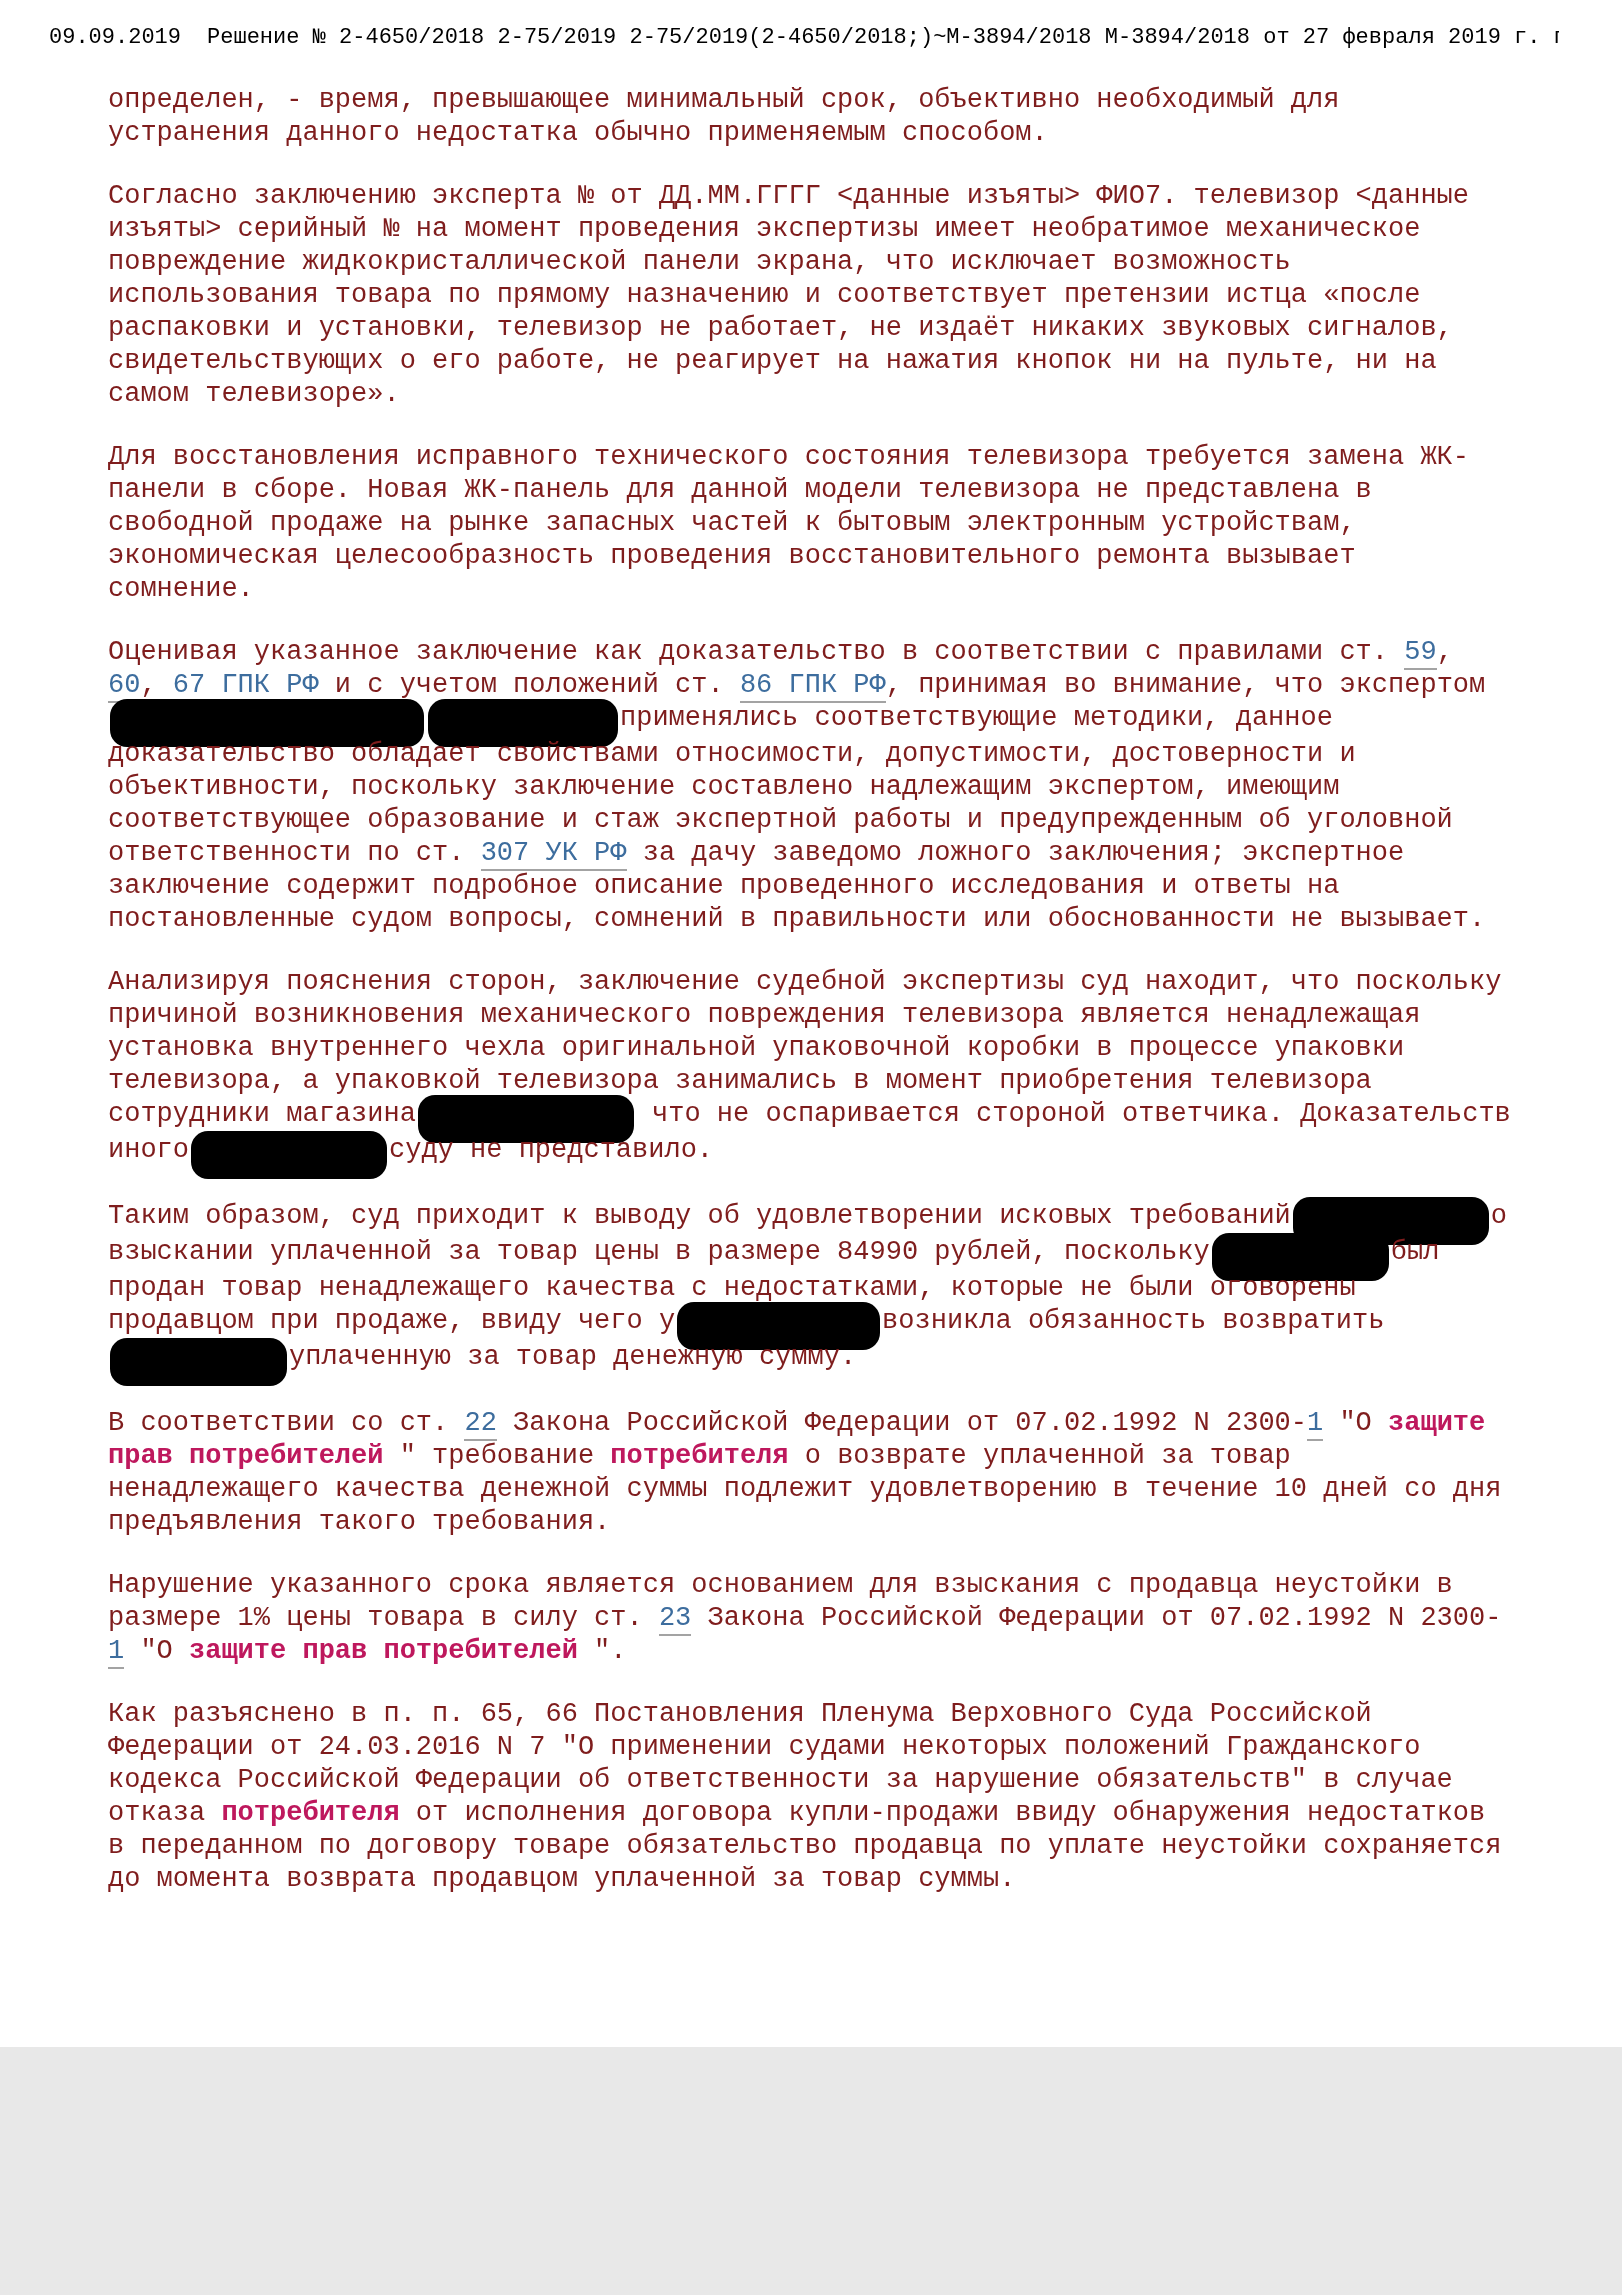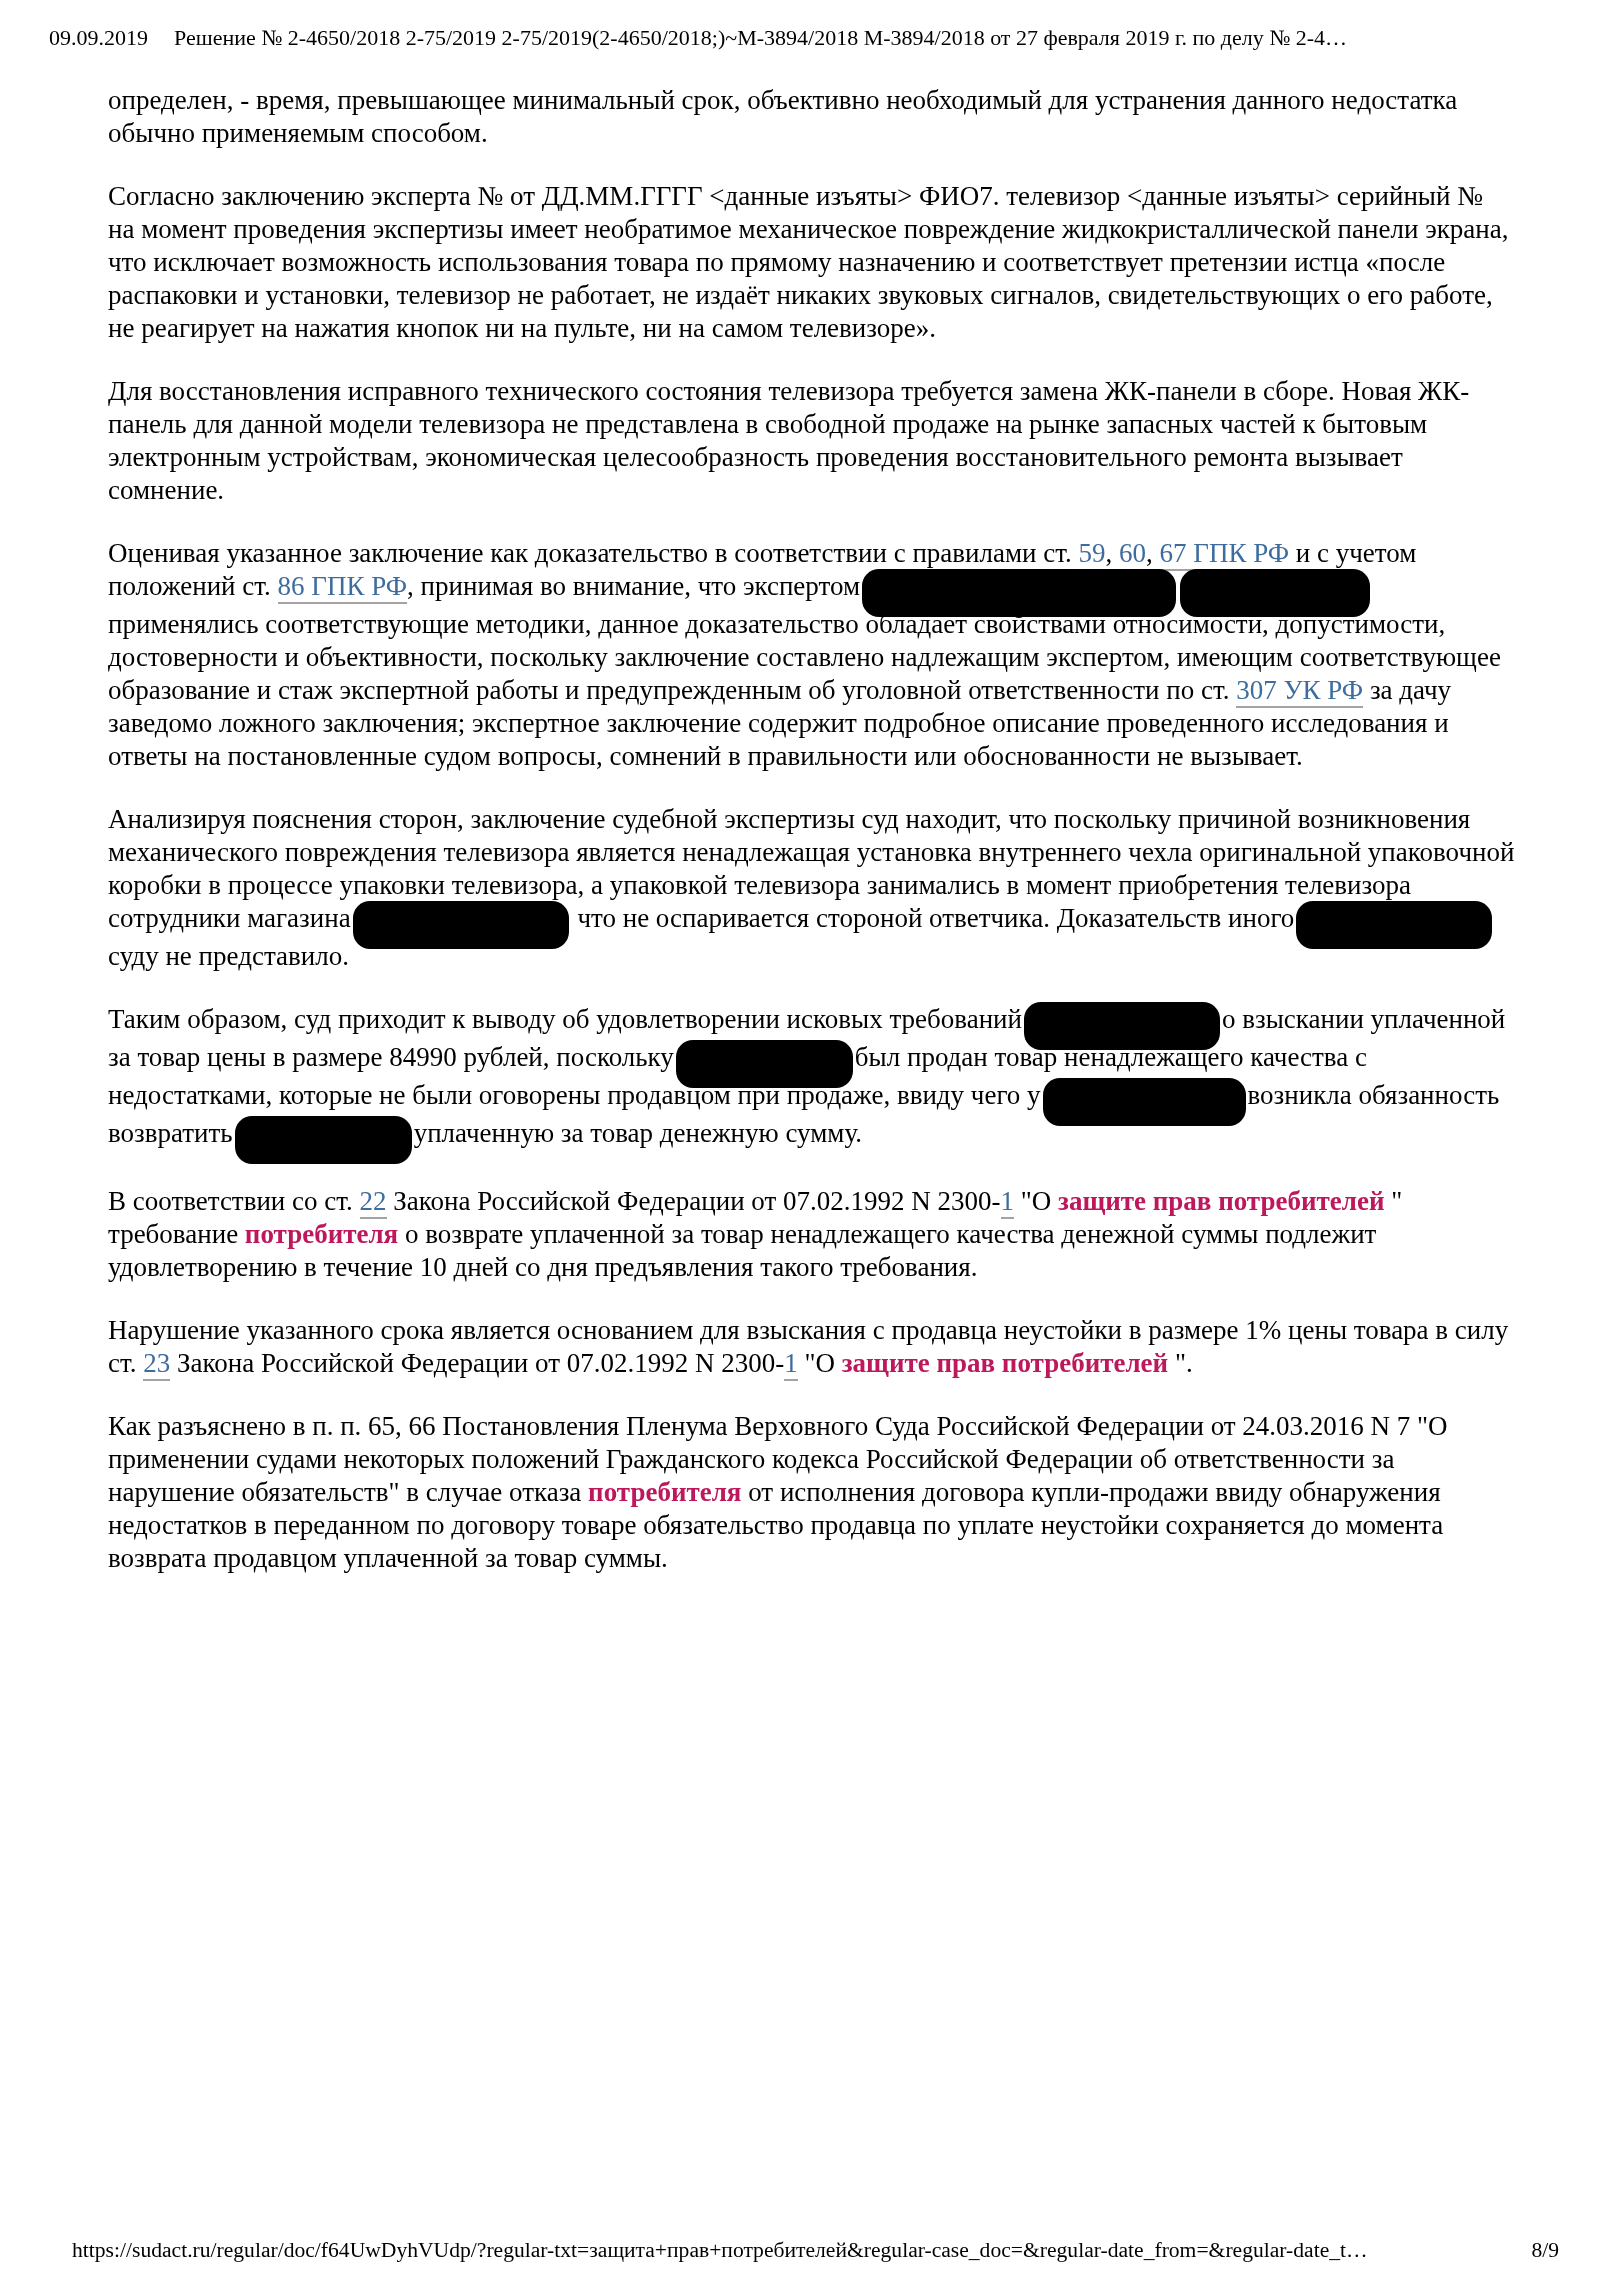--- a/index.html
+++ b/index.html
@@ -1,22 +1,22 @@
 <!DOCTYPE html>
 <html lang="ru" style="font-size:10.5px"><head>
 <meta charset="utf-8">
 <style>
   html, body { margin: 0; padding: 0; background: #e8e8e8; }
   .page {
     position: relative;
     width: 1622px;
-    height: 2295px;
+    height: 2047px;
     background: #ffffff;
     overflow: hidden;
-    font-family: Liberation Serif, serif;
+    font-family: Liberation Mono, monospace;
     color: #000000;
   }
   
   .print-header {
     position: absolute;
     top: 25px; left: 49px; right: 63px;
     display: flex;
     align-items: baseline;
     font-size: 22px;
     line-height: 26px;
@@ -32,21 +32,21 @@
   
   .doc-body {
     position: absolute;
     top: 84px; left: 108px;
     width: 1407px;
     font-size: 27px;
     line-height: 33px;
     text-align: left;
   }
   .doc-body p { margin: 0 0 30px 0; padding: 0; }
-  .seg-plain { color: #000000; }
+  .seg-plain { color: #7f1d1d; }
   .seg-link {
     color: #3d6d9e;
     text-decoration: none;
     border-bottom: 2px solid #a3a3a3;
     padding-bottom: 0.7px;
     cursor: pointer;
   }
   .seg-bold { font-weight: bold; color: #be185d; }
   .seg-redact {
     display: inline-block;

